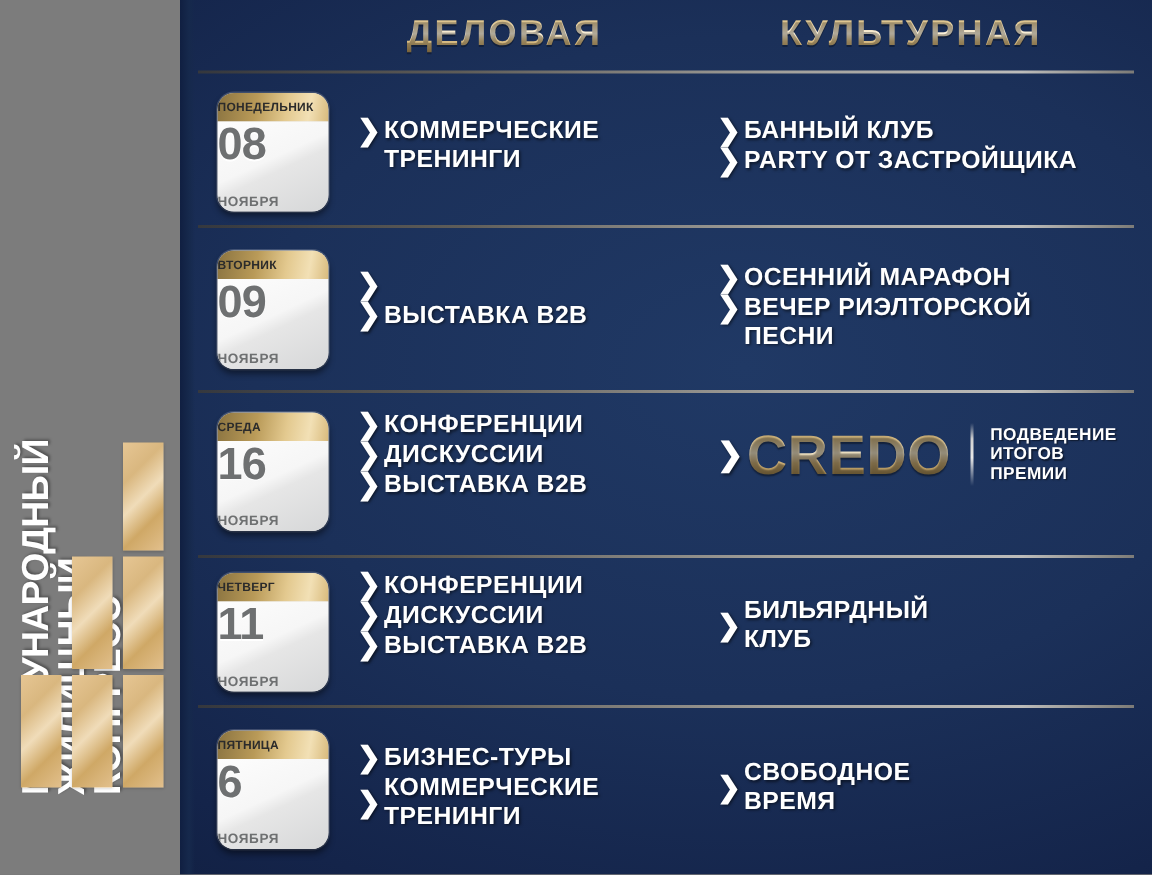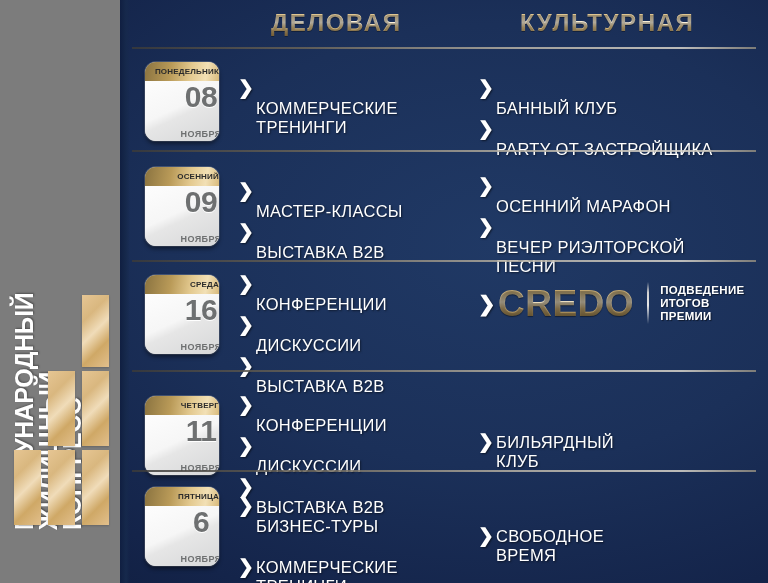--- a/index.html
+++ b/index.html
@@ -81,30 +81,30 @@
     position:absolute; left:25px;
     width:74px; height:79px;
     border-radius:11px;
     background:#dfe0e1;
     box-shadow:0 3px 4px rgba(0,0,0,.45), 0 0 0 1px rgba(255,255,255,.18);
     overflow:hidden;
   }
   .dc-top{
     height:19px; width:100%;
     background:linear-gradient(100deg,#8a7340 0%,#b99a58 35%,#e3c98f 62%,#f2e0b5 82%,#d8ba7c 100%);
-    display:flex; align-items:center; justify-content:flex-end;
+    display:flex; align-items:center; justify-content:flex-start;
   }
   .dc-top span{
     font-size:8px; font-weight:bold; color:#2b2b2b; letter-spacing:.2px;
     white-space:nowrap;
   }
   .dc-body{
     position:relative; height:60px;
     background:linear-gradient(155deg,#fdfdfd 0%,#f6f6f6 44%,#e6e6e6 55%,#d6d7d8 100%);
-    display:flex; flex-direction:column; align-items:center; justify-content:center;padding-left:38px;
+    display:flex; flex-direction:column; align-items:flex-start; justify-content:center;
   }
   .dc-num{
     font-size:30px; font-weight:bold; color:#6e7071; line-height:1;
     letter-spacing:-0.5px; margin-top:-1px;
     text-shadow:0 1px 0 #fff;
   }
   .dc-mon{
     font-size:9px; font-weight:bold; color:#6e7071; letter-spacing:.4px;
     margin-top:17px;
   }
@@ -113,24 +113,23 @@
   .list{ position:absolute; }
   .list.biz{ left:118px; }
   .list.cult{ left:358px; }
   .item{ display:flex; align-items:flex-start; margin-bottom:1px; }
   .chev{
     color:#ffffff; font-weight:bold; font-size:19px; line-height:19px;
     width:18px; flex:0 0 18px; text-align:left;
     text-shadow:1px 1px 2px rgba(0,0,0,.55);
   }
   .item-txt{
-    color:#ffffff; font-weight:normal; font-size:16.5px; line-height:19px;
+    color:#ffffff; font-weight:bold; font-size:16.5px; line-height:19px;
     letter-spacing:.3px; white-space:pre-line;
     text-shadow:1px 1px 2px rgba(0,0,0,.55);
-    margin-top:21px;
   }
   .item.centered{ align-items:center; }
   .item.centered .chev{ line-height:inherit; }
 
   
   .credo{ position:absolute; left:358px; display:flex; align-items:center; }
   .credo .chev{ font-size:21px; line-height:21px; width:20px; flex:0 0 20px; }
   .credo-word{
     font-size:37px; font-weight:bold; letter-spacing:.5px; line-height:1;
     background:linear-gradient(180deg,#9d8049 0%,#d6bb83 20%,#f6e9cb 46%,#cfb178 64%,#8c7037 100%);
@@ -203,31 +202,30 @@
           <div class="chev">❯</div>
           <div class="item-txt">PARTY ОТ ЗАСТРОЙЩИКА</div>
         </div>
       </div>
     </div>
 
     <div class="divider" style="top:150px;"></div>
     <div class="row" style="top:150px; height:110px;">
       <div class="date-card" style="top:17px;">
         <div class="dc-top">
-          <span>ОСЕННИЙ</span>
+          <span>ВТОРНИК</span>
         </div>
         <div class="dc-body">
           <div class="dc-num">09</div>
           <div class="dc-mon">НОЯБРЯ</div>
         </div>
       </div>
       <div class="list biz" style="top:31px;">
         <div class="item">
           <div class="chev">❯</div>
-          <div class="item-txt">МАСТЕР-КЛАССЫ</div>
         </div>
         <div class="item">
           <div class="chev">❯</div>
           <div class="item-txt">ВЫСТАВКА B2B</div>
         </div>
       </div>
       <div class="list cult" style="top:26px;">
         <div class="item">
           <div class="chev">❯</div>
           <div class="item-txt">ОСЕННИЙ МАРАФОН</div>
@@ -269,21 +267,21 @@
         <div class="chev">❯</div>
         <div class="credo-word">CREDO</div>
         <div class="credo-sep"></div>
         <div class="credo-sub">ПОДВЕДЕНИЕ
 ИТОГОВ
 ПРЕМИИ</div>
       </div>
     </div>
 
     <div class="divider" style="top:370px;"></div>
-    <div class="row" style="top:384px; height:104px;">
+    <div class="row" style="top:370px; height:104px;">
       <div class="date-card" style="top:12px;">
         <div class="dc-top">
           <span>ЧЕТВЕРГ</span>
         </div>
         <div class="dc-body">
           <div class="dc-num">11</div>
           <div class="dc-mon">НОЯБРЯ</div>
         </div>
       </div>
       <div class="list biz" style="top:11px;">

